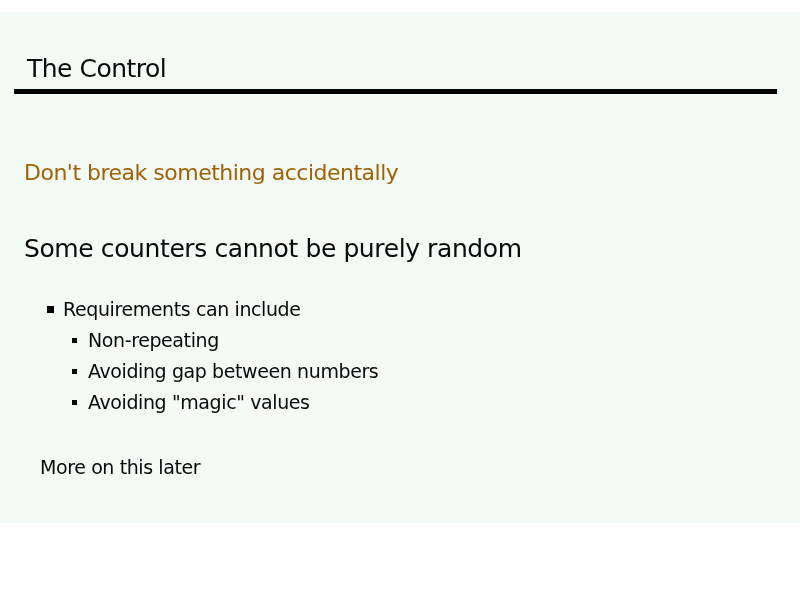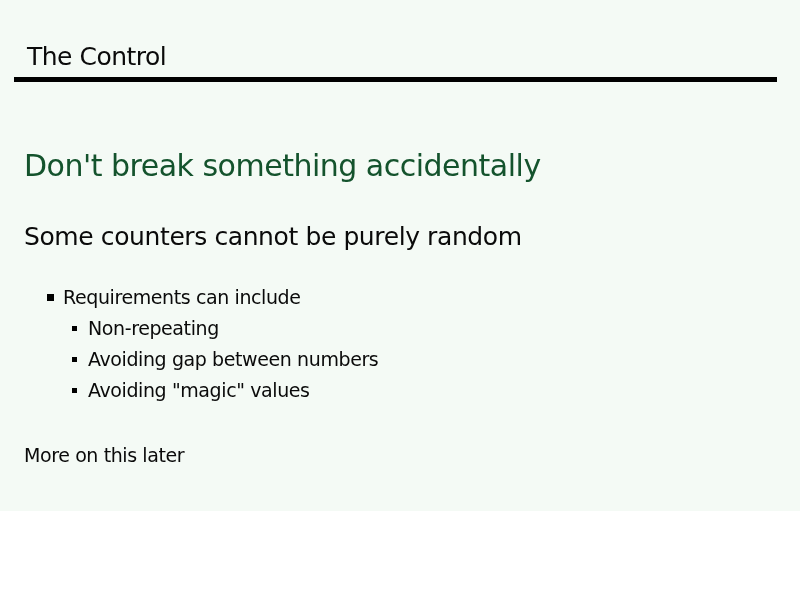--- a/index.html
+++ b/index.html
@@ -11,20 +11,21 @@
     height: 600px;
     overflow: hidden;
   }
   .slide {
     position: relative;
     width: 800px;
     height: 511px;
     font-family: "DejaVu Sans", sans-serif;
     background: #f4faf5;
     color: #0a0a0a;
+    margin-top: 12px;
   }
   .slide-title {
     position: absolute;
     left: 27px;
     top: 42px;
     font-size: 25px;
     letter-spacing: -0.5px;
     color: #0a0a0a;
     white-space: nowrap;
   }
@@ -33,23 +34,23 @@
     left: 14px;
     top: 77px;
     width: 763px;
     height: 5px;
     background: #000000;
   }
   .heading {
     position: absolute;
     left: 24px;
     top: 148px;
-    font-size: 30px;
+    font-size: 22px;
     letter-spacing: -0.5px;
-    color: #14532d;
+    color: #a16207;
     white-space: nowrap;
   }
   .intro {
     position: absolute;
     left: 24px;
     top: 222px;
     font-size: 25px;
     letter-spacing: -0.4px;
     white-space: nowrap;
   }
@@ -81,21 +82,21 @@
     margin-right: 9px;
     flex: 0 0 auto;
   }
   .square-bullet.small {
     width: 5px;
     height: 5px;
     margin-right: 11px;
   }
   .footer-note {
     position: absolute;
-    left: 24px;
+    left: 40px;
     top: 444px;
     font-size: 19px;
     letter-spacing: -0.4px;
     white-space: nowrap;
   }
 </style>
 </head>
 <body>
 
 <div class="slide">

